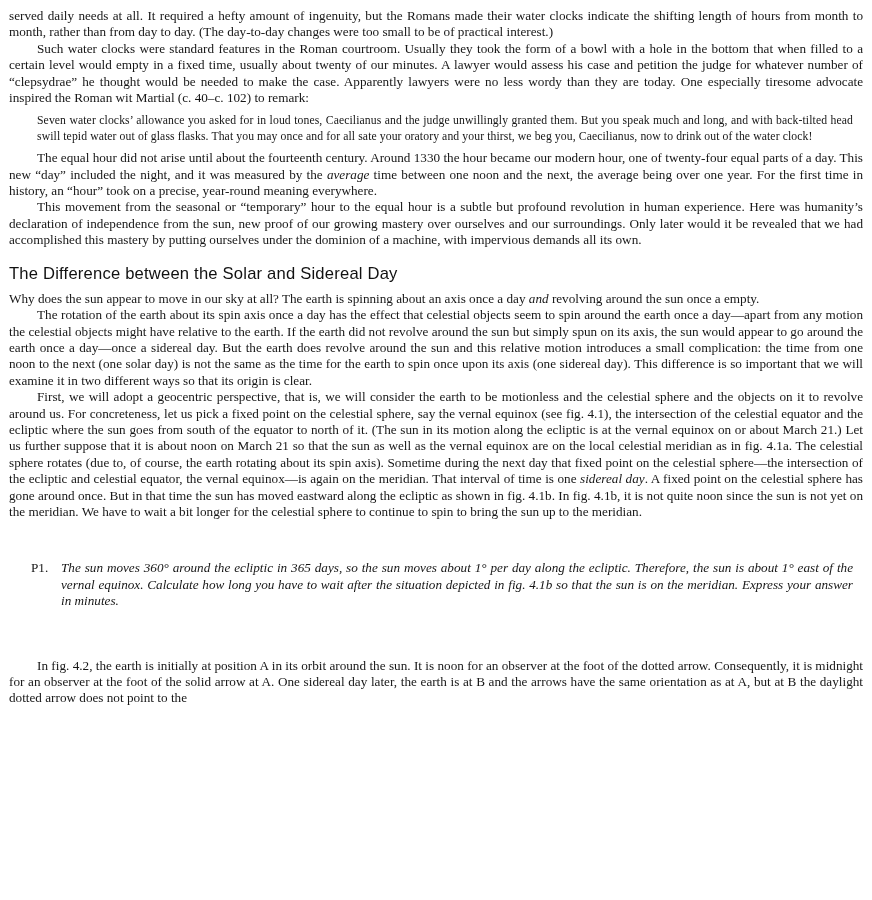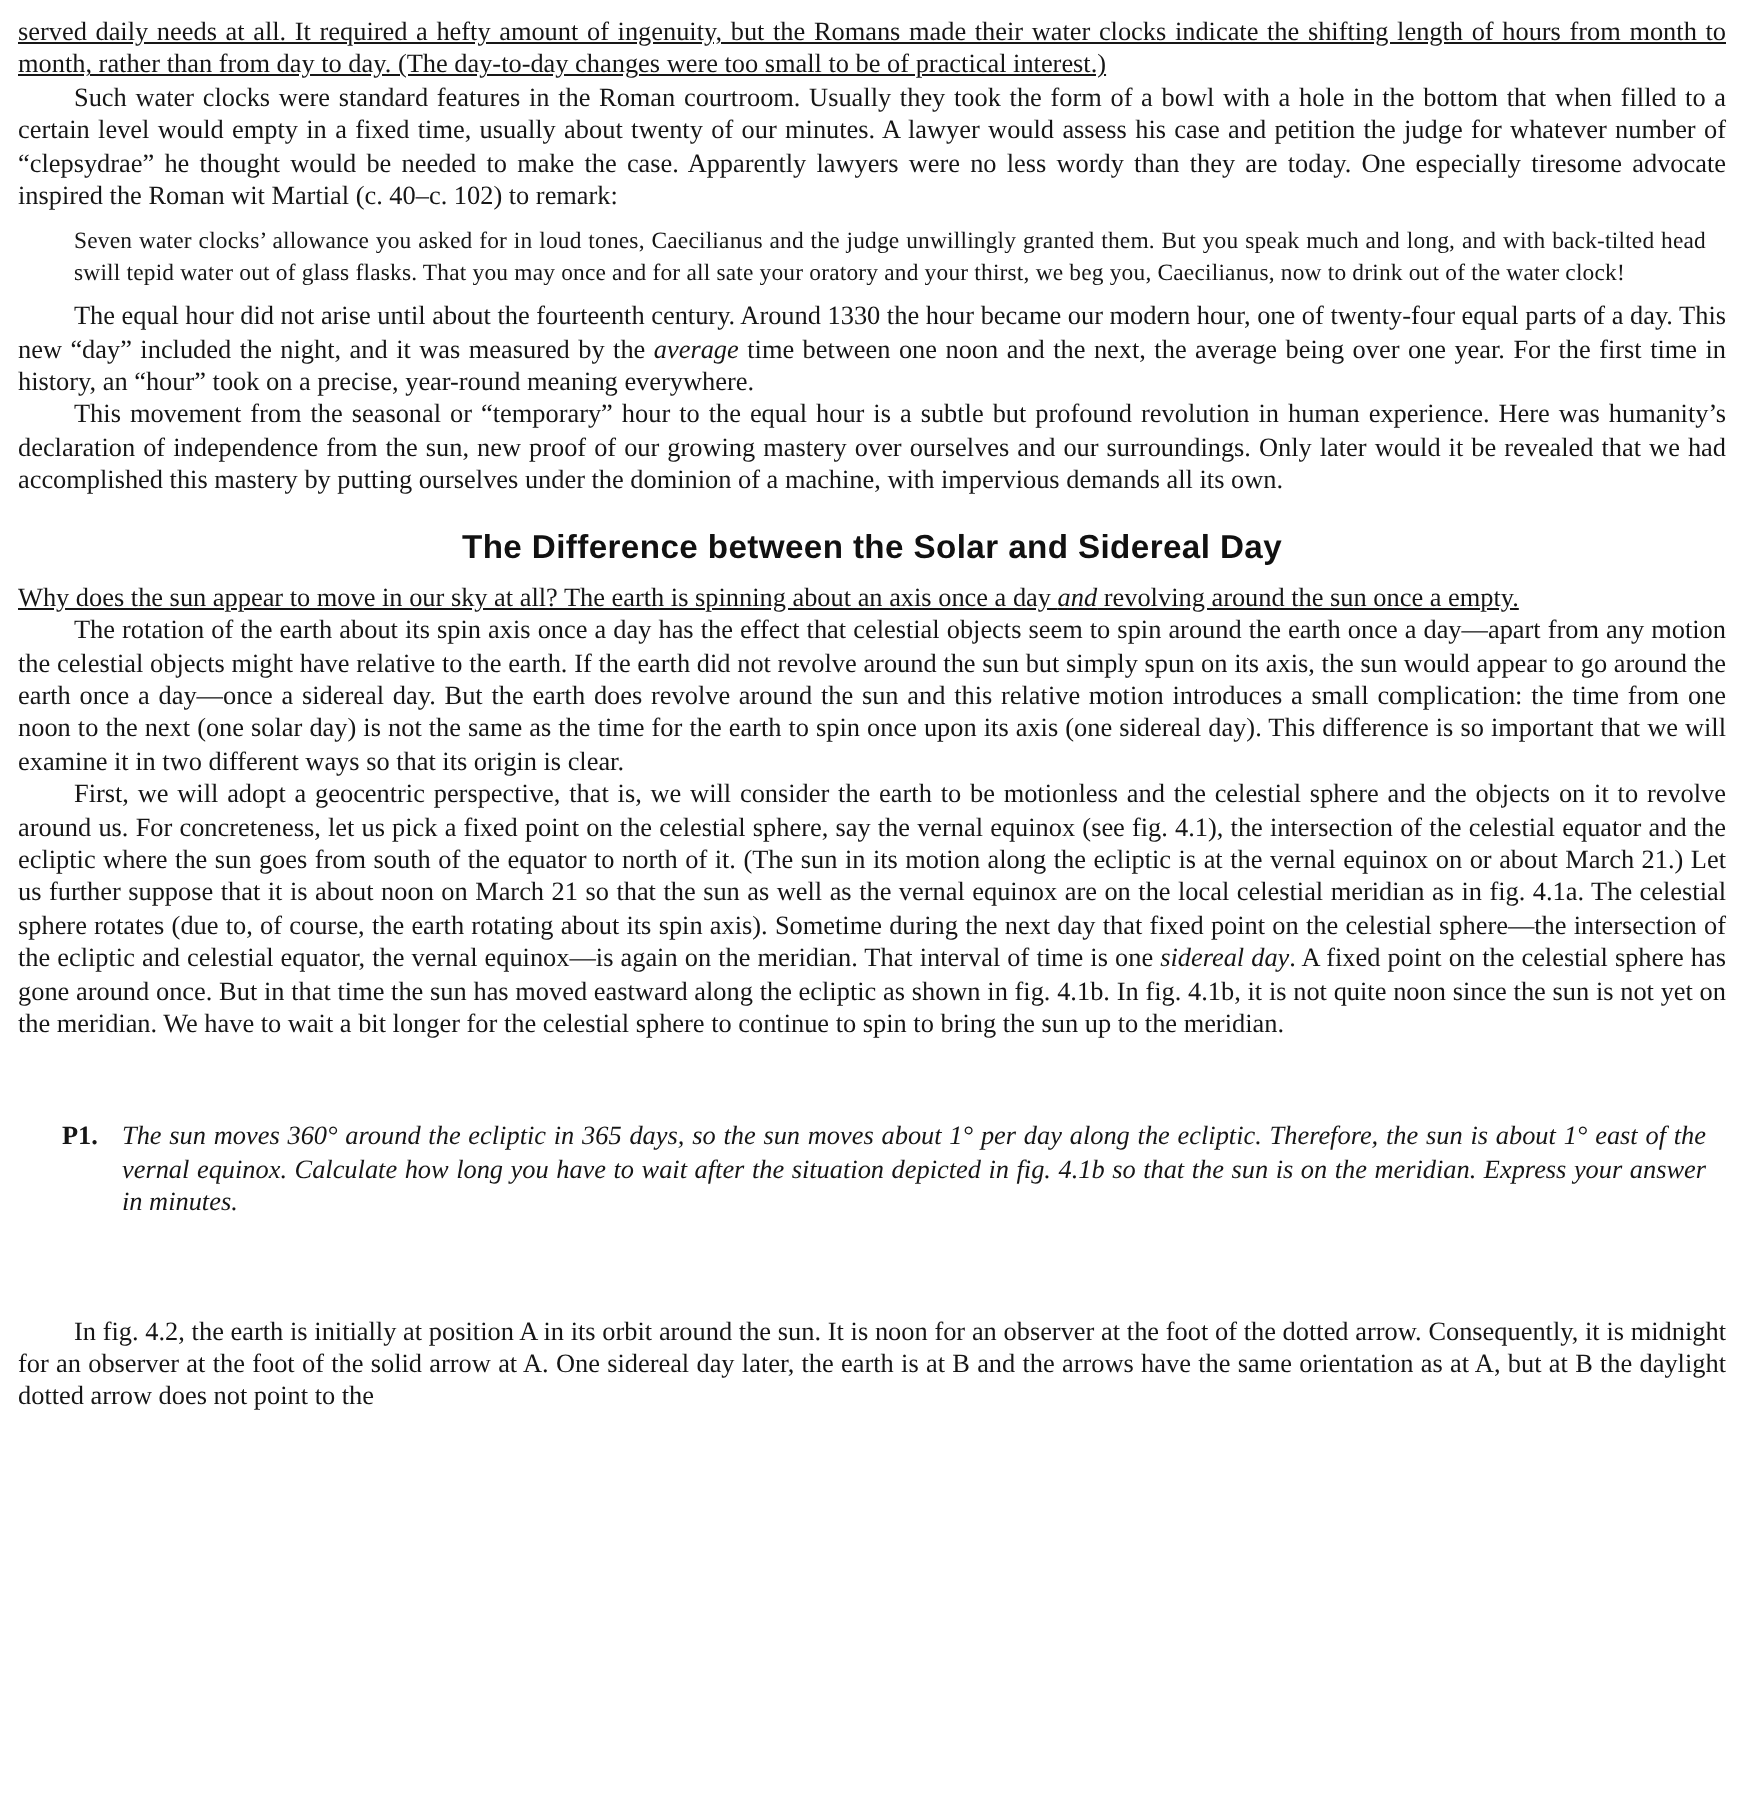--- a/index.html
+++ b/index.html
@@ -21,47 +21,45 @@
     padding: 8px 9px 0 9px;
     overflow: hidden;
     text-align: justify;
   }
   .page p {
     margin: 0;
     text-indent: 28px;
   }
   .page p.noindent {
     text-indent: 0;
-    text-decoration: underline;
   }
   .blockquote {
     margin: 7px 10px 6px 28px;
     font-size: 11.7px;
     line-height: 15.4px;
     letter-spacing: 0.1px;
     text-align: justify;
   }
   .section-heading {
     margin: 15px 0 7px 0;
     font-family: "Liberation Sans", sans-serif;
-    font-weight: bold;
+    font-weight: normal;
     font-size: 16.6px;
     line-height: 20px;
     letter-spacing: 0.2px;
-    text-align: center;
+    text-align: left;
     color: #111111;
   }
   .problem {
     margin: 40px 10px 0 22px;
     display: flex;
   }
   .problem-label {
     flex: 0 0 30px;
     white-space: nowrap;
-    font-weight: bold;
   }
   .problem-text {
     flex: 1;
     text-align: justify;
     font-style: italic;
   }
   .figure-gap {
     height: 48px;
   }
 </style>

